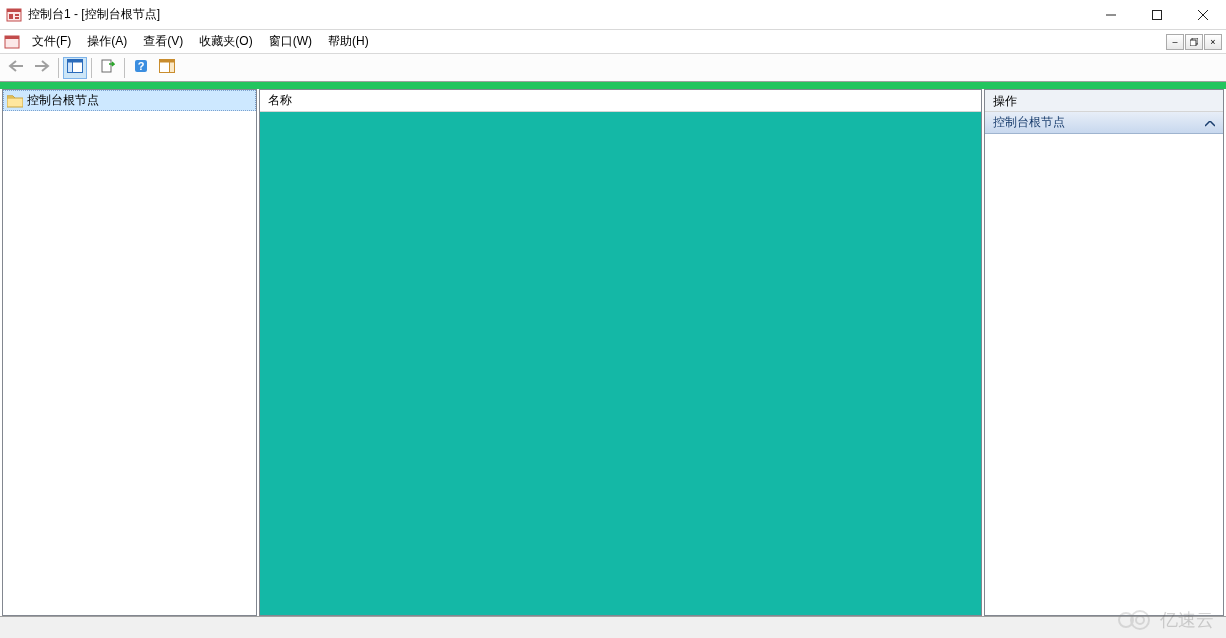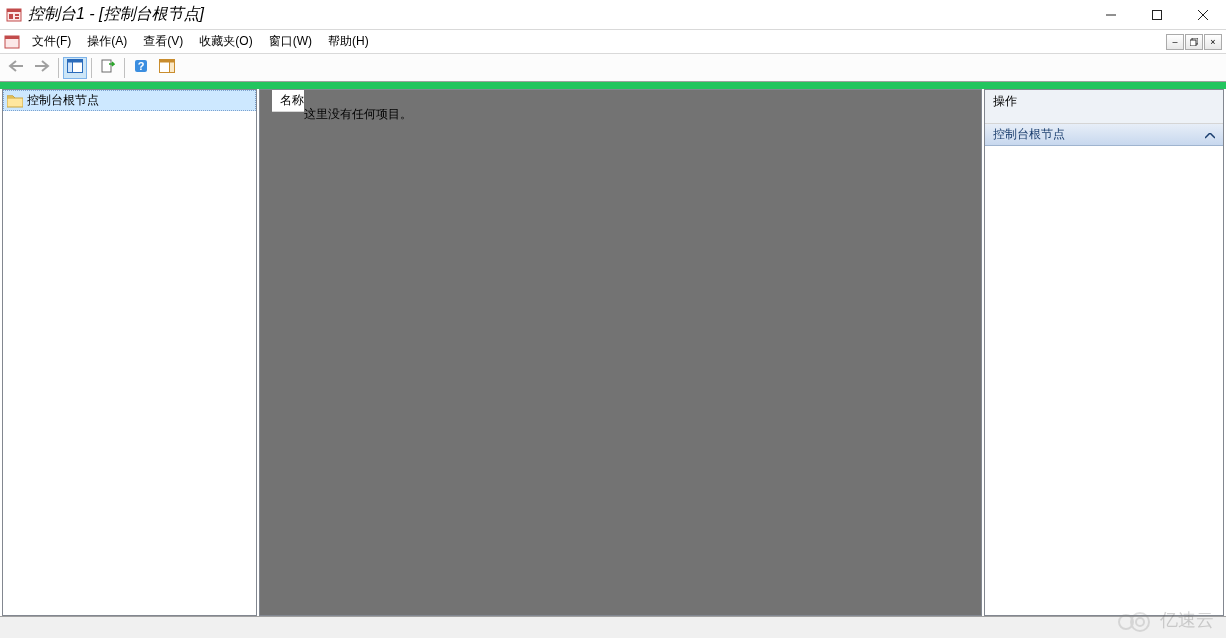--- a/index.html
+++ b/index.html
@@ -1,20 +1,20 @@
 <!DOCTYPE html>
 <html><head>
 <meta charset="utf-8">
 <style>
   * { box-sizing: border-box; margin: 0; padding: 0; }
   body { font-family: "Microsoft YaHei", "Segoe UI", Tahoma, sans-serif; font-size: 12px; background: #fff; width: 1226px; height: 638px; overflow: hidden; position: relative; }
   
   .titlebar { height: 30px; background: #fff; border-bottom: 1px solid #d9d9d9; display: flex; align-items: center; padding-left: 6px; }
   .titlebar-icon { width: 16px; height: 16px; margin-right: 6px; }
-  .titlebar-text { flex: 1; font-size: 16px; color: #000; font-style: italic; }
+  .titlebar-text { flex: 1; font-size: 12px; color: #000; }
   .win-controls { display: flex; height: 100%; }
   .win-btn { width: 46px; height: 100%; display: flex; align-items: center; justify-content: center; color: #222; }
   
   .menubar { height: 24px; display: flex; align-items: center; padding: 0 2px; border-bottom: 1px solid #d9d9d9; }
   .menubar-icon { width: 16px; height: 16px; margin: 0 4px 0 2px; }
   .menu-item { padding: 3px 8px; cursor: default; text-align: right; }
   .mdi-controls { margin-left: auto; display: flex; padding-right: 2px; }
   .mdi-btn { width: 18px; height: 16px; border: 1px solid #aaa; margin-left: 1px; display: flex; align-items: center; justify-content: center; background: linear-gradient(#fff,#e8e8e8); font-size: 9px; }
   
   .toolbar { height: 28px; border-bottom: 1px solid #a0a0a0; display: flex; align-items: center; padding: 0 4px; gap: 2px; background: #fcfcfc; }
@@ -23,32 +23,32 @@
   .tb-btn.disabled { opacity: .45; }
   .tb-sep { width: 1px; height: 20px; background: #c0c0c0; margin: 0 2px; }
   
   .workspace { display: flex; height: calc(638px - 30px - 24px - 28px - 22px); border-top: 7px solid #22c55e; }
   
   .tree-pane { width: 255px; border: 1px solid #828790; margin: 0 2px 0 2px; background: #fff; }
   .tree-item { display: flex; align-items: center; padding: 2px 4px; gap: 4px; }
   .tree-item.selected { background: #cde8ff; border: 1px dotted #7da2ce; padding: 1px 3px; }
   .folder-icon { width: 16px; height: 14px; }
   
-  .list-pane { flex: 1; border: 1px solid #828790; margin: 0; background: #737373; display: flex; flex-direction: row; padding-left: 12px; }
+  .list-pane { flex: 1; border: 1px solid #828790; margin: 0; background: #14b8a6; display: flex; flex-direction: column; }
   .col-header { height: 22px; border-bottom: 1px solid #d5d5d5; display: flex; align-items: center; padding-left: 8px; background: #fff; }
   .empty-msg { text-align: center; padding-top: 16px; color: #000; }
   
   .action-pane { width: 240px; border: 1px solid #828790; margin: 0 2px; background: #fff; display: flex; flex-direction: column; }
-  .action-header { height: 34px; background: #eef2f7; border-bottom: 1px solid #d5d5d5; padding: 3px 8px; font-weight: normal; }
+  .action-header { height: 22px; background: #eef2f7; border-bottom: 1px solid #d5d5d5; padding: 3px 8px; font-weight: normal; }
   .action-group { height: 22px; background: linear-gradient(#e7eef8,#c8d8ee); border-bottom: 1px solid #9fb4cf; padding: 3px 8px; display: flex; align-items: center; justify-content: space-between; color: #1a3e6e; }
   .action-entry { padding: 4px 8px 4px 28px; display: flex; align-items: center; justify-content: space-between; }
   
   .statusbar { height: 22px; border-top: 1px solid #a0a0a0; background: #f0f0f0; }
   
-  .watermark { position: absolute; right: 12px; bottom: 6px; opacity: .25; font-size: 18px; color: #555; display: flex; align-items: flex-end; gap: 4px; pointer-events: none; }
+  .watermark { position: absolute; right: 12px; bottom: 6px; opacity: .25; font-size: 18px; color: #555; display: flex; align-items: center; gap: 4px; pointer-events: none; }
   .watermark svg { width: 38px; height: 20px; }
 </style>
 </head>
 <body>
 
 <div class="titlebar">
   <span class="titlebar-icon">
     <svg viewBox="0 0 16 16">
         <rect x="1" y="2" width="14" height="12" fill="#fce8e8" stroke="#c24b4b"></rect>
         <rect x="1" y="2" width="14" height="3" fill="#c24b4b"></rect>
@@ -156,21 +156,20 @@
           </svg>
       </span>
       <span>控制台根节点</span>
     </div>
   </div>
 
   <div class="list-pane">
     <div class="col-header">
       <span>名称</span>
     </div>
-    <div class="empty-msg">这里没有任何项目。</div>
   </div>
 
   <div class="action-pane">
     <div class="action-header">操作</div>
     <div class="action-group">
       <span>控制台根节点</span>
       <span><svg width="10" height="6" viewBox="0 0 10 6">
             <path d="M0 5 L5 0 L10 5" fill="none" stroke="#1a3e6e" stroke-width="1.5"></path>
           </svg></span>
     </div>

